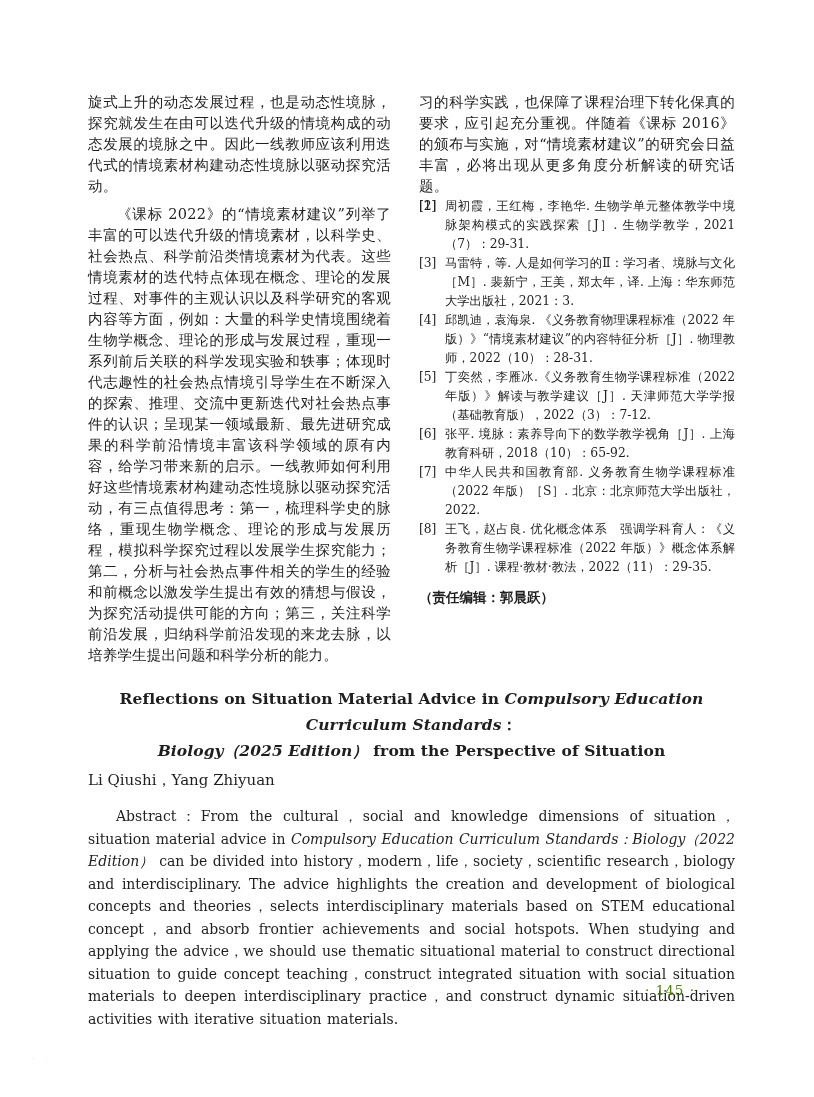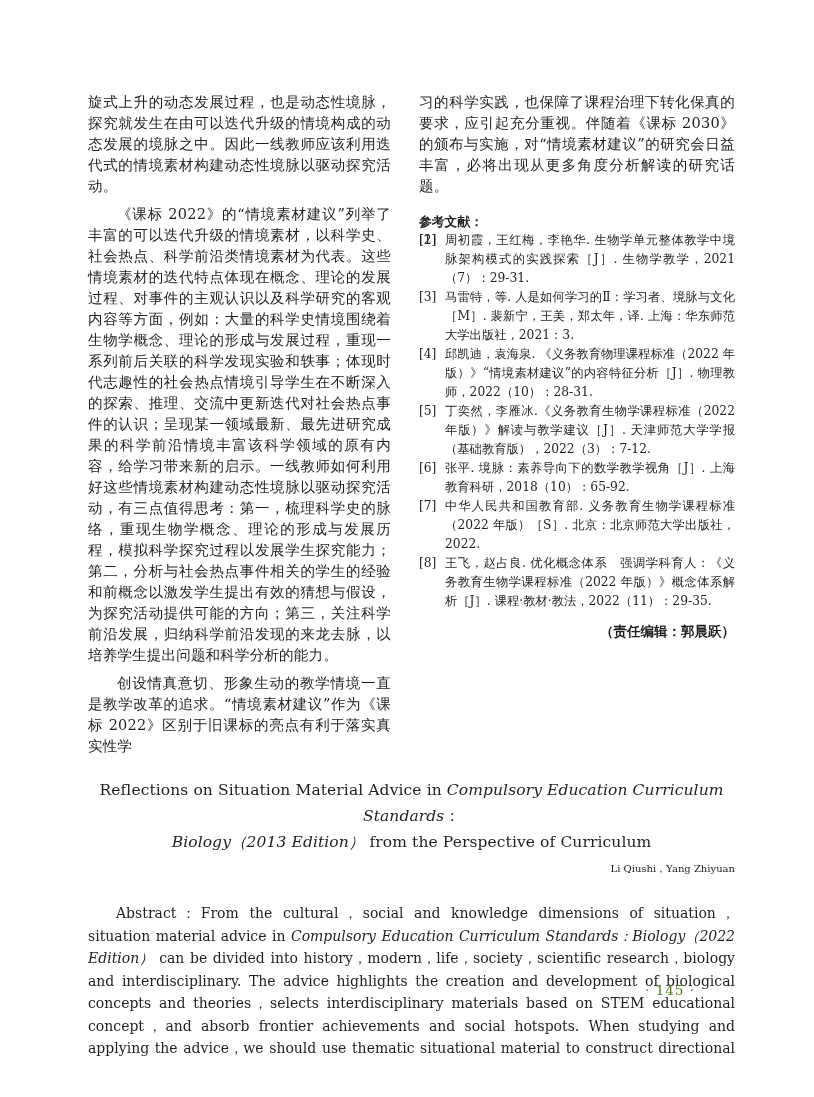--- a/index.html
+++ b/index.html
@@ -26,30 +26,30 @@
     font-weight:bold;font-size:12.8px;line-height:19px;
     margin:15px 0 0 0;
   }
   ol.refs{list-style:none;margin:0;padding:0;font-size:12.3px;line-height:19px;}
   ol.refs li{
     position:relative;padding-left:26px;margin:0;
     text-align:justify;text-justify:inter-character;
   }
   .ref-num{position:absolute;left:0;top:0;}
   .editor-note{
-    text-align:right;font-weight:bold;font-size:13.5px;
+    font-weight:bold;font-size:13.5px;
     margin:12px 0 0 0;
   }
   .english{margin-top:20px;}
   .en-title{
-    text-align:center;font-weight:normal;font-size:15.5px;line-height:26px;
+    text-align:center;font-weight:bold;font-size:15.5px;line-height:26px;
     letter-spacing:0.1px;
   }
   .italic{font-style:italic;}
-  .en-authors{text-align:right;font-size:10px;margin:7px 0 26px 0;}
+  .en-authors{text-align:left;font-size:15px;margin:7px 0 15px 0;}
   .en-abstract,.en-keywords{
     font-size:14px;line-height:22.5px;margin:0;
     text-align:justify;text-indent:2em;
     word-spacing:1px;
   }
   .bold-label{font-weight:normal;}
   .page-number{
     position:absolute;right:119px;top:982px;
     font-size:13.5px;letter-spacing:1px;color:#4d7c0f;
   }
@@ -62,27 +62,25 @@
 </head>
 <body>
 
 <div class="page">
   <div class="content">
 
     <div class="two-col">
       <div class="col-left">
         <p class="cn">旋式上升的动态发展过程，也是动态性境脉，探究就发生在由可以迭代升级的情境构成的动态发展的境脉之中。因此一线教师应该利用迭代式的情境素材构建动态性境脉以驱动探究活动。</p>
         <p class="cn indent">《课标 2022》的“情境素材建议”列举了丰富的可以迭代升级的情境素材，以科学史、社会热点、科学前沿类情境素材为代表。这些情境素材的迭代特点体现在概念、理论的发展过程、对事件的主观认识以及科学研究的客观内容等方面，例如：大量的科学史情境围绕着生物学概念、理论的形成与发展过程，重现一系列前后关联的科学发现实验和轶事；体现时代志趣性的社会热点情境引导学生在不断深入的探索、推理、交流中更新迭代对社会热点事件的认识；呈现某一领域最新、最先进研究成果的科学前沿情境丰富该科学领域的原有内容，给学习带来新的启示。一线教师如何利用好这些情境素材构建动态性境脉以驱动探究活动，有三点值得思考：第一，梳理科学史的脉络，重现生物学概念、理论的形成与发展历程，模拟科学探究过程以发展学生探究能力；第二，分析与社会热点事件相关的学生的经验和前概念以激发学生提出有效的猜想与假设，为探究活动提供可能的方向；第三，关注科学前沿发展，归纳科学前沿发现的来龙去脉，以培养学生提出问题和科学分析的能力。</p>
-        <p class="cn indent">创设情真意切、形象生动的教学情境一直是教学改革的追求。“情境素材建议”作为《课标 2022》区别于旧课标的亮点有利于落实真实性学</p>
       </div>
 
       <div class="col-right">
-        <p class="cn">习的科学实践，也保障了课程治理下转化保真的要求，应引起充分重视。伴随着《课标 2030》的颁布与实施，对“情境素材建议”的研究会日益丰富，必将出现从更多角度分析解读的研究话题。</p>
+        <p class="cn">习的科学实践，也保障了课程治理下转化保真的要求，应引起充分重视。伴随着《课标 2016》的颁布与实施，对“情境素材建议”的研究会日益丰富，必将出现从更多角度分析解读的研究话题。</p>
 
-        <p class="refs-header">参考文献：</p>
         <ol class="refs">
           <li>
             <span class="ref-num">[1]</span>
           </li>
           <li>
             <span class="ref-num">[2]</span>
             <span>周初霞，王红梅，李艳华. 生物学单元整体教学中境脉架构模式的实践探索［J］. 生物学教学，2021（7）：29-31.</span>
           </li>
           <li>
             <span class="ref-num">[3]</span>
@@ -113,21 +111,21 @@
         <p class="editor-note">（责任编辑：郭晨跃）</p>
       </div>
     </div>
 
     <div class="english">
       <div class="en-title">
         <div>
           <span>Reflections on Situation Material Advice in </span><span class="italic">Compulsory Education Curriculum Standards</span><span>：</span>
         </div>
         <div>
-          <span class="italic">Biology（2013 Edition）</span><span> from the Perspective of Curriculum</span>
+          <span class="italic">Biology（2025 Edition）</span><span> from the Perspective of Situation</span>
         </div>
       </div>
 
       <div class="en-authors">Li Qiushi，Yang Zhiyuan</div>
 
       <p class="en-abstract">
         <span class="bold-label">Abstract：</span><span>From the cultural，social and knowledge dimensions of situation，situation material advice in </span><span class="italic">Compulsory Education Curriculum Standards：Biology（2022 Edition）</span><span> can be divided into history，modern，life，society，scientific research，biology and interdisciplinary. The advice highlights the creation and development of biological concepts and theories，selects interdisciplinary materials based on STEM educational concept，and absorb frontier achievements and social hotspots. When studying and applying the advice，we should use thematic situational material to construct directional situation to guide concept teaching，construct integrated situation with social situation materials to deepen interdisciplinary practice，and construct dynamic situation-driven activities with iterative situation materials.</span>
       </p>
 
     </div>

